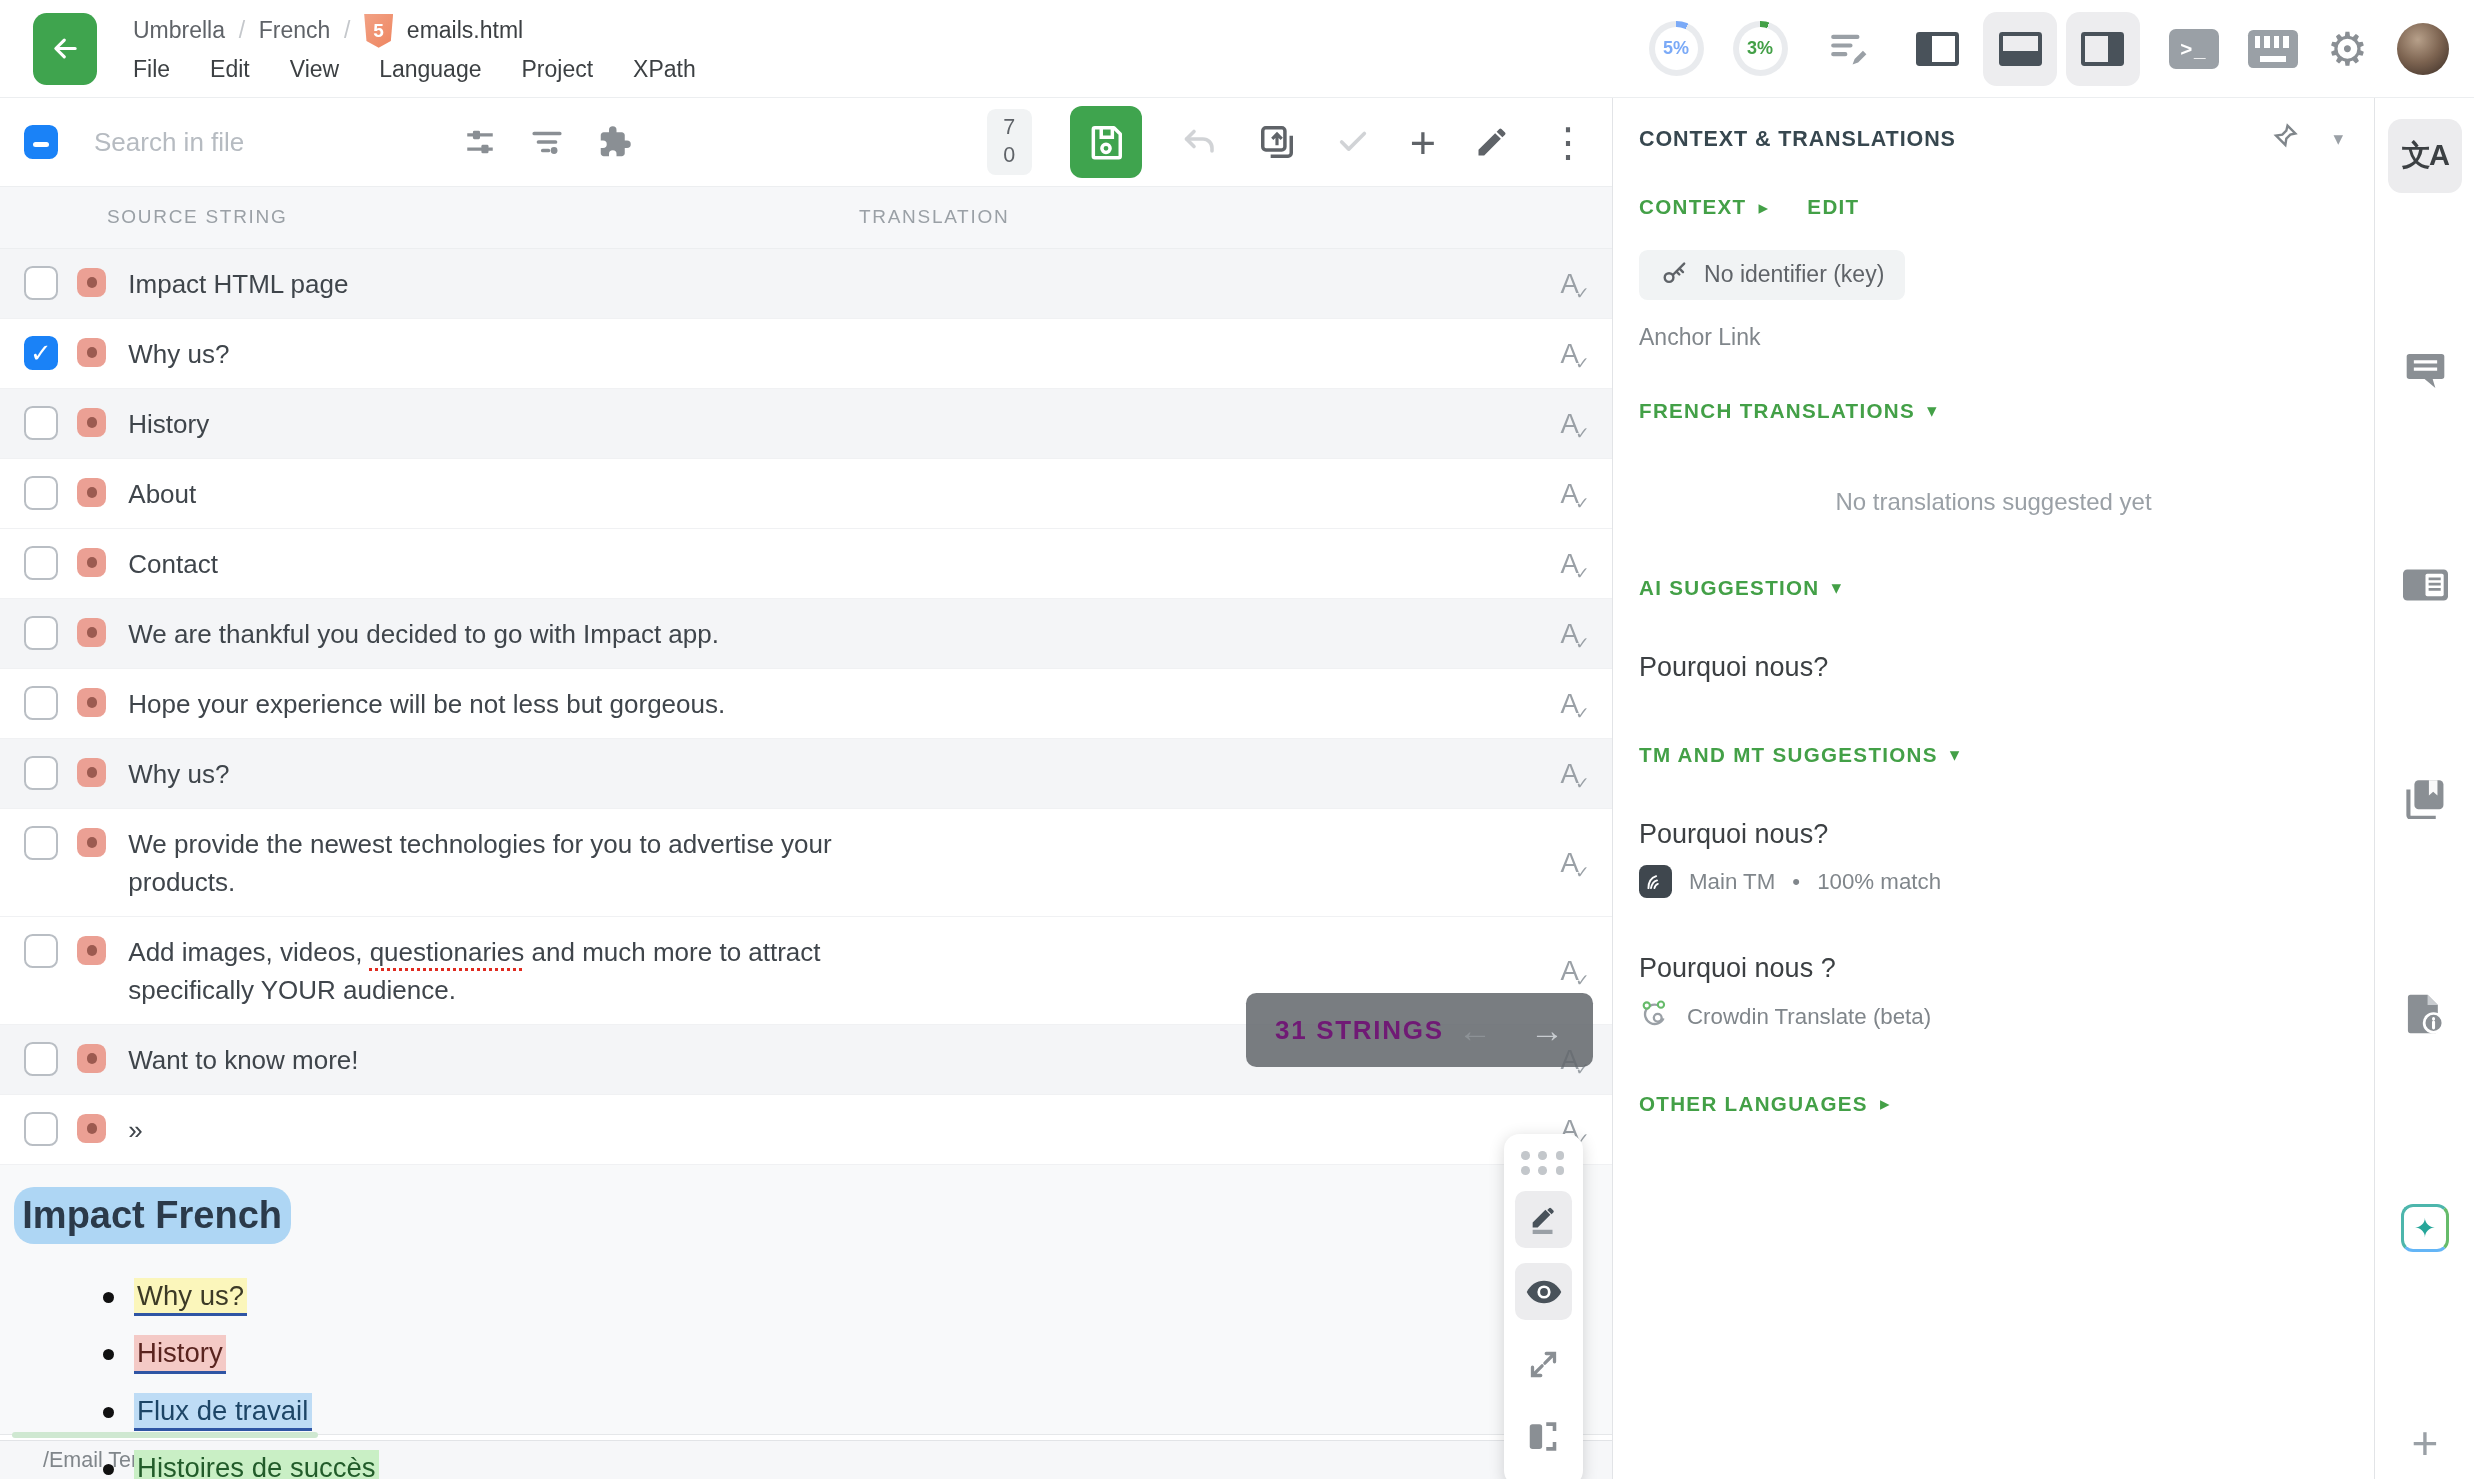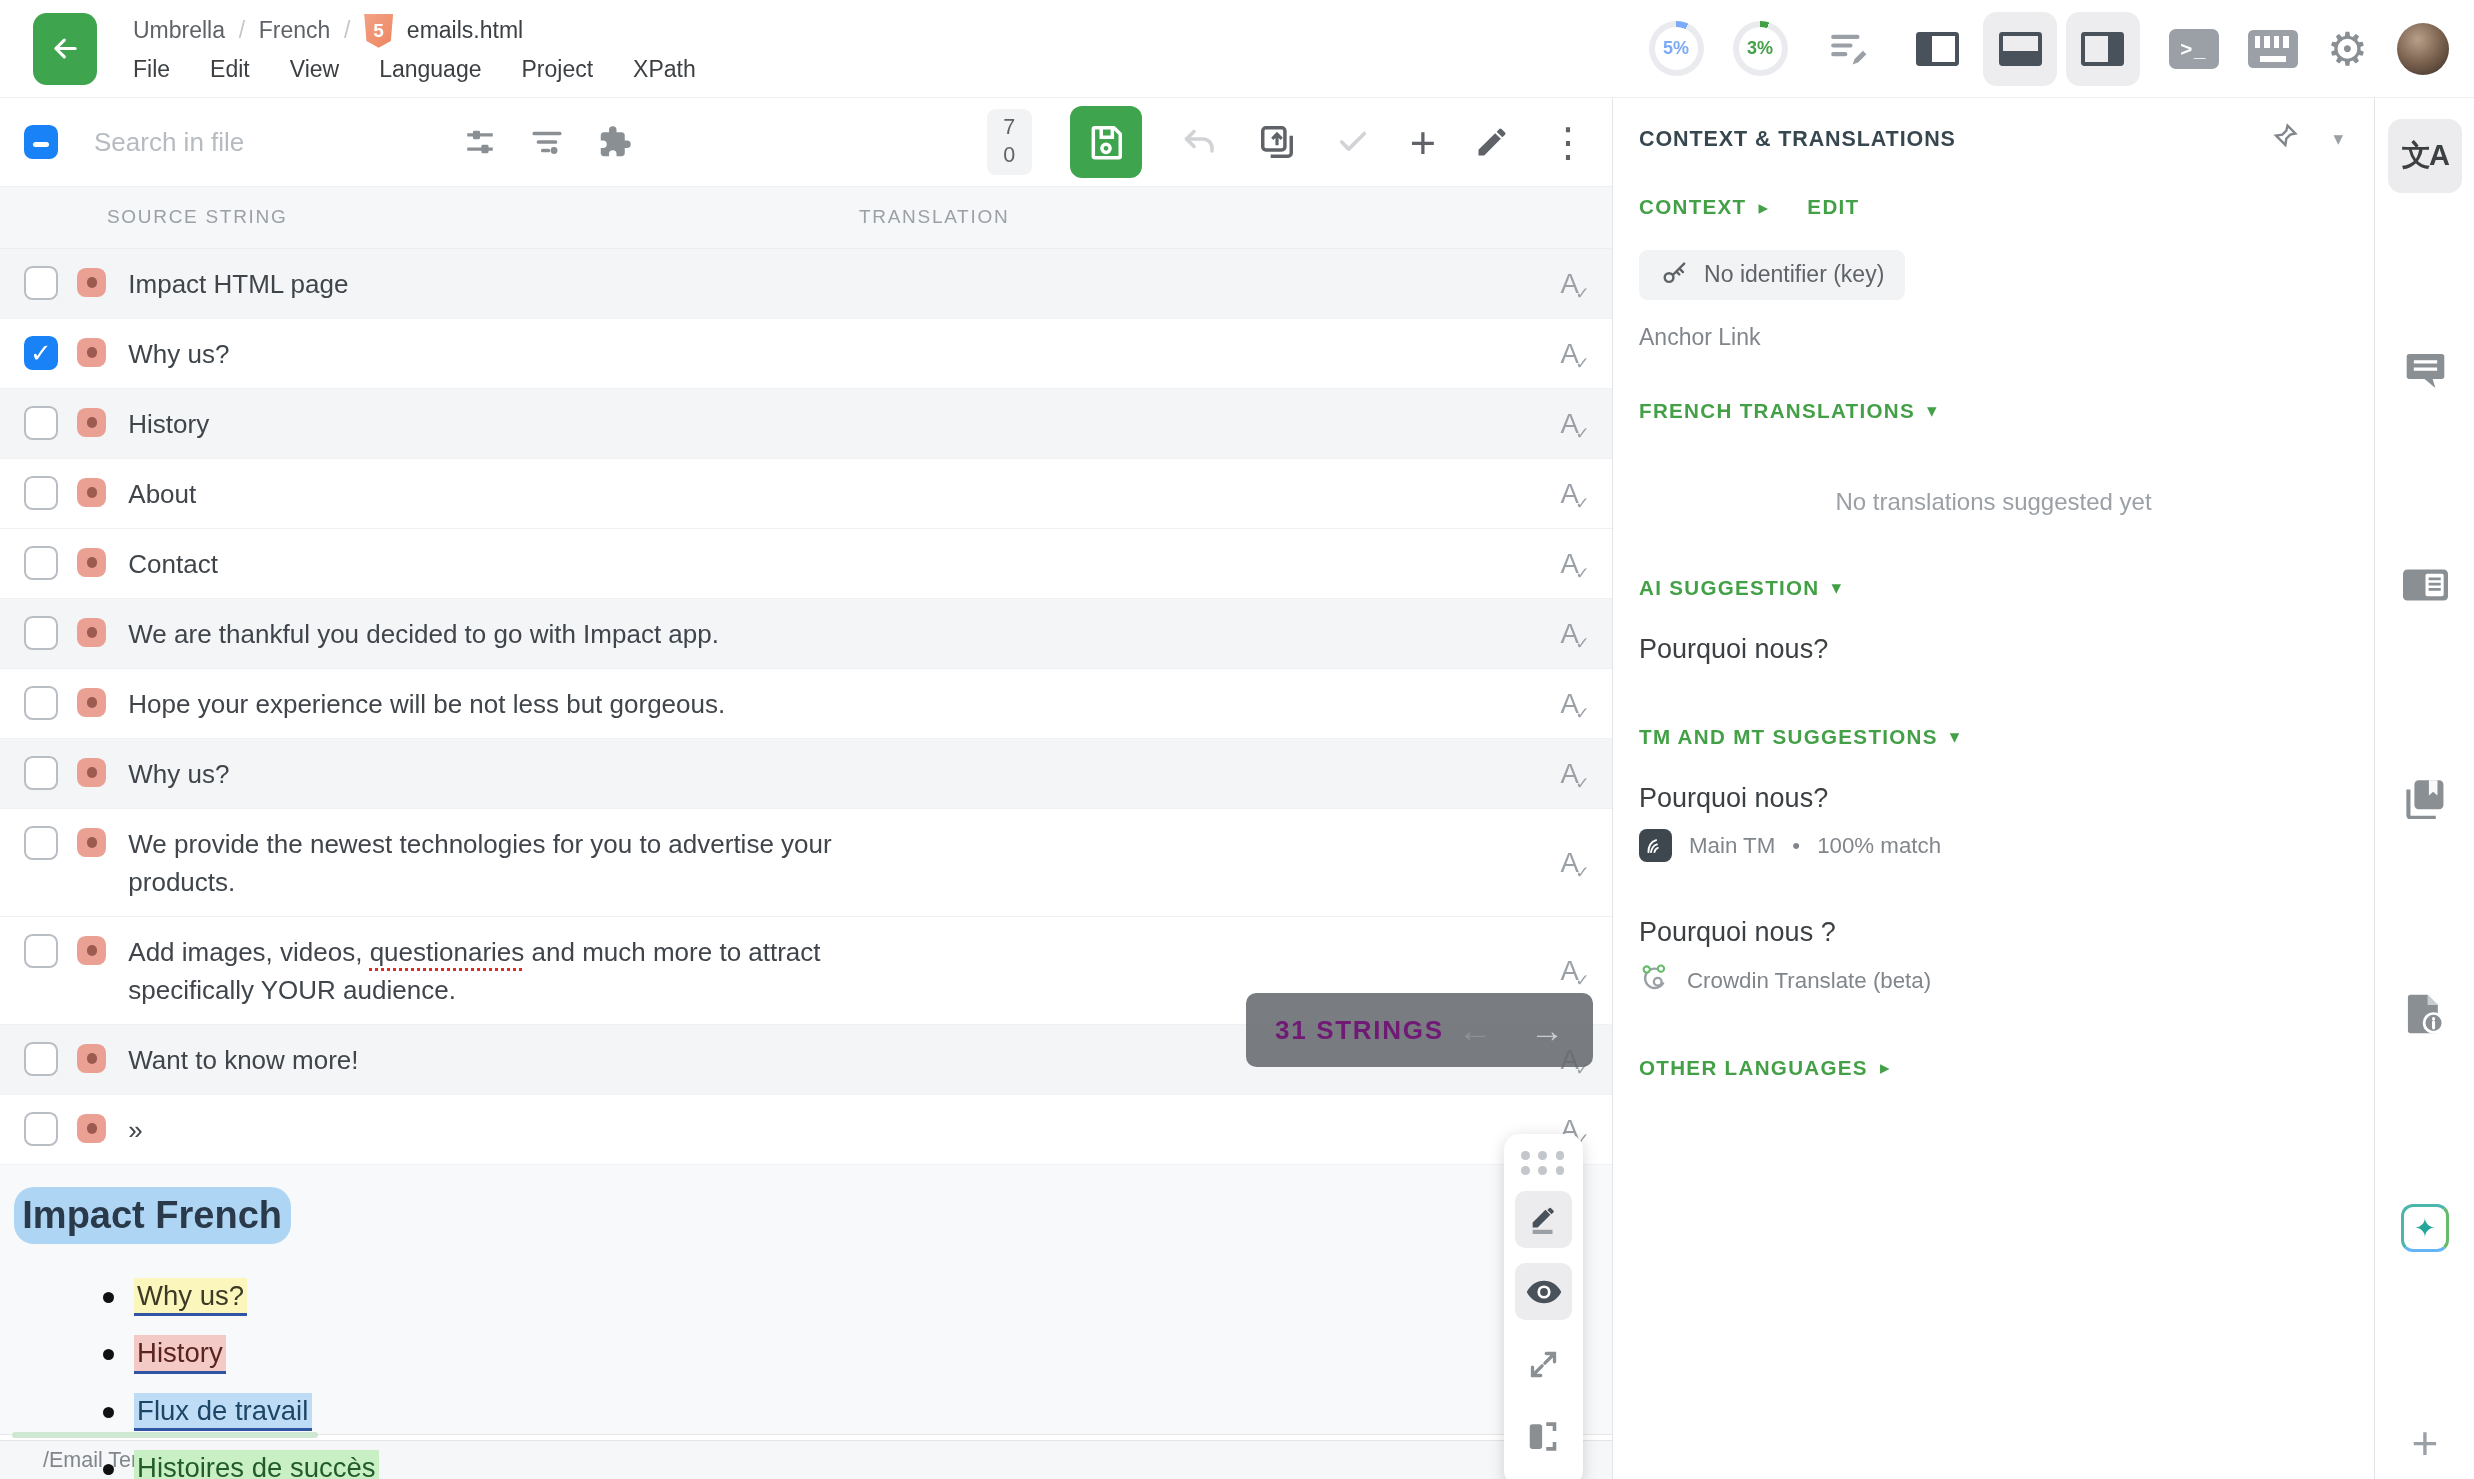--- a/index.html
+++ b/index.html
@@ -110,21 +110,21 @@
   .panel { flex:1; background:#fff; padding:29px 26px 0 26px; position:relative; min-width:0; }
   .panel-title { font-size:21.5px; font-weight:bold; letter-spacing:0.9px; color:#37474f; }
   .panel-headicons { position:absolute; top:24px; right:31px; display:flex; align-items:center; gap:34px; color:#80868b; }
   .sec { font-size:20.6px; font-weight:bold; letter-spacing:1.3px; color:#43a047; cursor:pointer; display:flex; align-items:center; gap:12px; }
   .caret { font-size:19px; color:#43a047; }
   .tabsrow { margin-top:43px; display:flex; align-items:center; gap:38px; }
   .chip { margin-top:31px; display:inline-flex; align-items:center; gap:15.5px; background:#f1f3f4; border-radius:8.6px; padding:10.3px 20.6px; font-size:23px; color:#5f6368; }
   .ctx-line { margin-top:24px; font-size:23px; color:#80868b; }
   .xpath { margin-top:13.7px; font-size:23px; color:#80868b; }
   .empty-msg { margin-top:65px; text-align:center; font-size:24px; color:#9aa0a6; }
-  .sug-text { margin-top:34px; font-size:27px; color:#3c4043; cursor:pointer; }
+  .sug-text { margin-top:52px; font-size:27px; color:#3c4043; cursor:pointer; }
   .sug-meta { margin-top:15.5px; display:flex; align-items:center; gap:17px; font-size:22.3px; color:#80868b; }
   .tm-badge { width:33px; height:33px; border-radius:7.7px; background:#3f474e; display:flex; align-items:center; justify-content:center; }
   .mt-sec { margin-top:55px; }
   .ai-sec { margin-top:60px; }
   .fr-sec { margin-top:48px; }
   .other-sec { margin-top:57px; }
 
   
   .iconstrip { width:101px; flex:0 0 auto; border-left:0.9px solid #e2e4e7; background:#fff; display:flex; flex-direction:column; align-items:center; padding-top:20.6px; gap:26px;justify-content:space-between; }
   .strip-btn { width:74px; height:74px; border-radius:13.7px; display:flex; align-items:center; justify-content:center; cursor:pointer; color:#8a8f94; }

